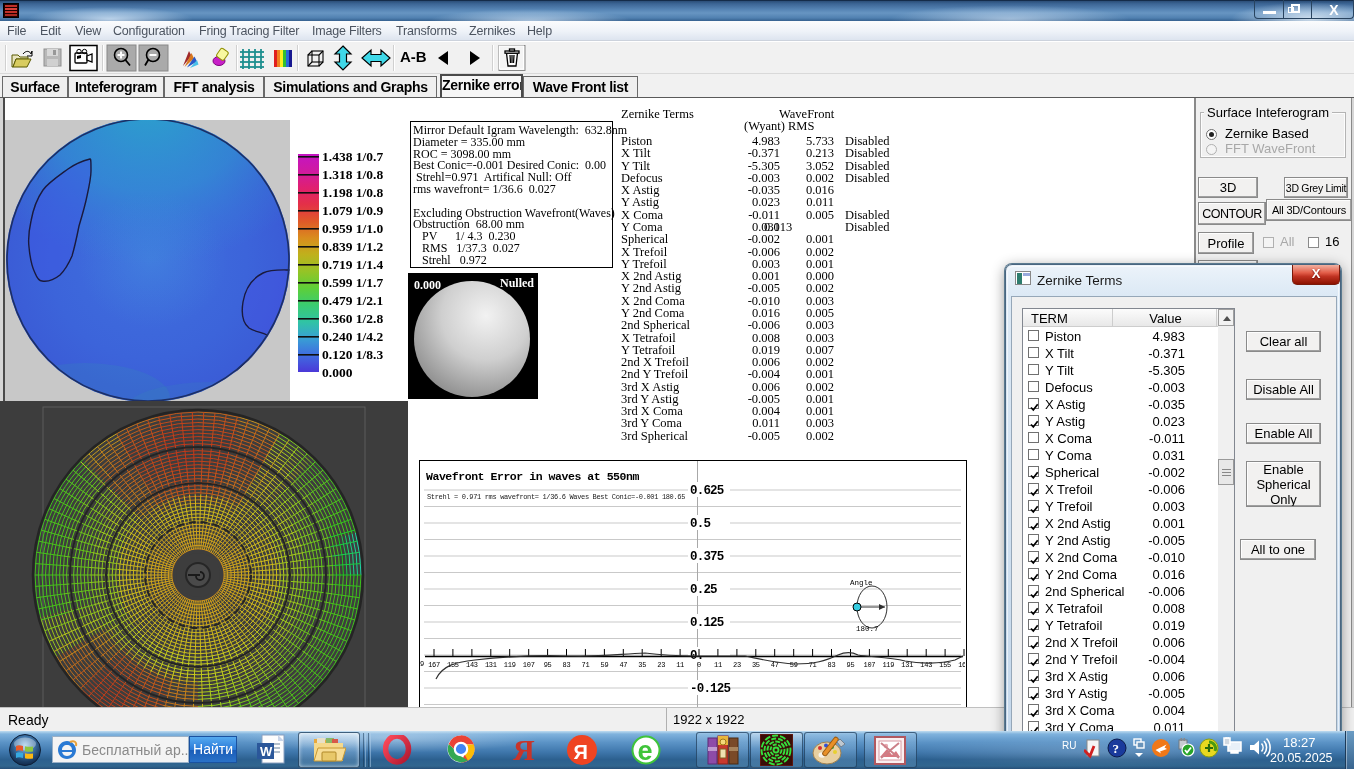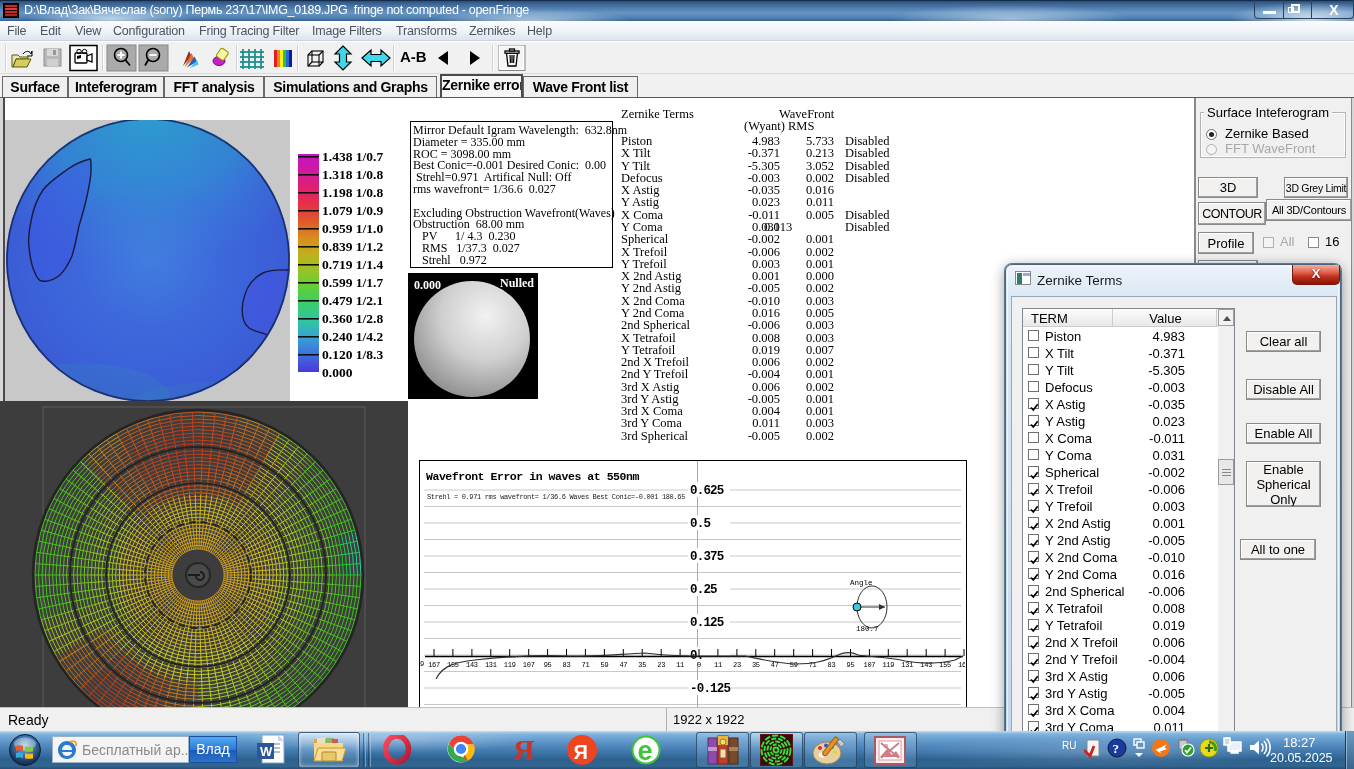--- a/index.html
+++ b/index.html
@@ -14,21 +14,20 @@
  <div class="abs" style="left:420px;top:8px;width:220px;height:26px;background:radial-gradient(ellipse at center,rgba(225,240,255,.65),rgba(225,240,255,0) 65%)"></div>
  <div class="abs" style="left:880px;top:4px;width:260px;height:30px;background:radial-gradient(ellipse at center,rgba(230,242,255,.55),rgba(230,242,255,0) 65%)"></div>
  <div class="abs" style="left:1230px;top:2px;width:160px;height:34px;background:radial-gradient(ellipse at center,rgba(240,248,255,.8),rgba(240,248,255,0) 70%)"></div>
  <div class="abs" style="left:0;top:0;width:1354px;height:1px;background:#152c4a"></div>
  <div class="abs" style="left:3px;top:3px;width:16px;height:15px;background:#200;border:1px solid #000">
   <div class="abs" style="left:1px;top:1px;width:12px;height:2px;background:#c03028"></div>
   <div class="abs" style="left:1px;top:4px;width:12px;height:2px;background:#d84038"></div>
   <div class="abs" style="left:1px;top:7px;width:12px;height:2px;background:#c03028"></div>
   <div class="abs" style="left:1px;top:10px;width:12px;height:2px;background:#a82820"></div>
  </div>
- <div class="abs" style="left:24px;top:3px;font-size:12.5px;letter-spacing:-0.3px;color:#fff;white-space:nowrap">D:\Влад\Зак\Вячеслав (sony) Пермь 237\17\IMG_0189.JPG&nbsp; fringe not computed - openFringe</div>
  <div class="abs" style="left:1254px;top:0;width:100px;height:19px;border:1px solid #28435f;border-top:none;border-radius:0 0 4px 4px">
   <div class="abs" style="left:28px;top:0;width:1px;height:18px;background:#28435f"></div>
   <div class="abs" style="left:56px;top:0;width:1px;height:18px;background:#28435f"></div>
   <div class="abs" style="left:8px;top:11px;width:13px;height:3px;background:#fff"></div>
   <div class="abs" style="left:36px;top:4px;width:9px;height:9px;border:2px solid #fff;background:rgba(255,255,255,.1)"></div>
   <div class="abs" style="left:33px;top:7px;width:6px;height:6px;border:1px solid #fff"></div>
   <div class="abs" style="left:70px;top:2px;width:18px;height:15px;font-weight:bold;color:#fff;font-size:14px;text-align:center">X</div>
  </div>
 </div>
 <div class="abs" style="left:0;top:42px;width:1354px;height:32px;background:#f1f1f1;border-bottom:1px solid #d9d9d9">
@@ -2040,21 +2039,21 @@
 <path d="M0 11 C2 10 4 10 7 11 L7 16 C4 15 2 15 0 16 Z" fill="#36a9e1"></path>
 <path d="M9 11.3 C12 12 14 12 17 11.5 L17 16.5 C14 17 12 17 9 16.3 Z" fill="#fdb913"></path>
 </g>
       </svg>
       <div class="abs" style="left:52px;top:5px;width:137px;height:27px;background:#f4f4f4;border:1px solid #9ab1c8"></div>
 <svg class="abs" style="left:56px;top:8px" width="22" height="22">
 <path d="M11 2 C16 2 20 6 20 11 C20 16 16 20 11 20 C6 20 2 16 2 11 C2 6 6 2 11 2 Z M11 6 C8 6 6 8 6 11 L16 11 C16 8 14 6 11 6 Z M6 13 C7 16 9 17 11 17 C13 17 15 16 16 14 L16 13 Z" fill="#2a7ad4"></path>
 <path d="M14 3 C18 1 21 3 20 7" fill="none" stroke="#e8a33d" stroke-width="2"></path>
       </svg>
 <div class="abs" style="left:82px;top:11px;font-size:14px;color:#8a8a8a">Бесплатный ар...</div>
-<div class="abs" style="left:189px;top:5px;width:48px;height:27px;background:linear-gradient(180deg,#55aaf0,#2a7ad8 50%,#1a5cb8 51%,#2a72c8);border:1px solid #1a52a0;color:#fff;font-size:14px;text-align:center;line-height:25px">Влад</div>
+<div class="abs" style="left:189px;top:5px;width:48px;height:27px;background:linear-gradient(180deg,#55aaf0,#2a7ad8 50%,#1a5cb8 51%,#2a72c8);border:1px solid #1a52a0;color:#fff;font-size:14px;text-align:center;line-height:25px">Найти</div>
       <svg class="abs" style="left:256px;top:3px" width="32" height="32">
 <rect x="6" y="1" width="22" height="28" fill="#fdfdfd" stroke="#8aa0c0"></rect>
 <path d="M22 1 L28 7 L22 7 Z" fill="#c8d4e8"></path>
 <line x1="10" y1="10" x2="24" y2="10" stroke="#9ab" stroke-width="1.5"></line>
 <line x1="10" y1="14" x2="24" y2="14" stroke="#9ab" stroke-width="1.5"></line>
 <line x1="10" y1="18" x2="24" y2="18" stroke="#9ab" stroke-width="1.5"></line>
 <rect x="1" y="9" width="17" height="16" fill="#2b579a"></rect>
 <text x="4" y="22" font-family="Liberation Sans" font-size="13" font-weight="bold" fill="#fff">W</text>
 </svg>
       <div class="abs" style="left:298px;top:1px;width:62px;height:36px;background:linear-gradient(180deg,rgba(255,255,255,.55),rgba(210,235,255,.25) 45%,rgba(130,180,220,.25));border:1px solid rgba(30,60,90,.75);border-radius:3px;box-shadow:inset 0 0 4px rgba(255,255,255,.7)"></div>

